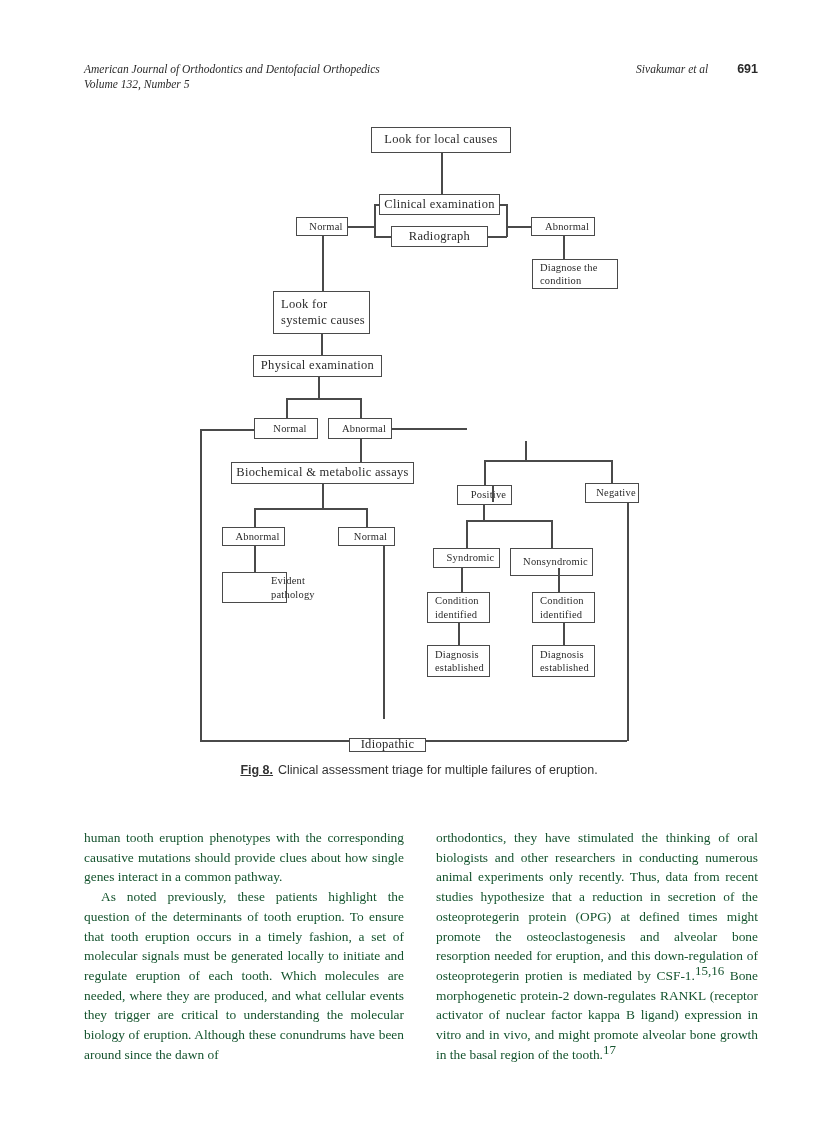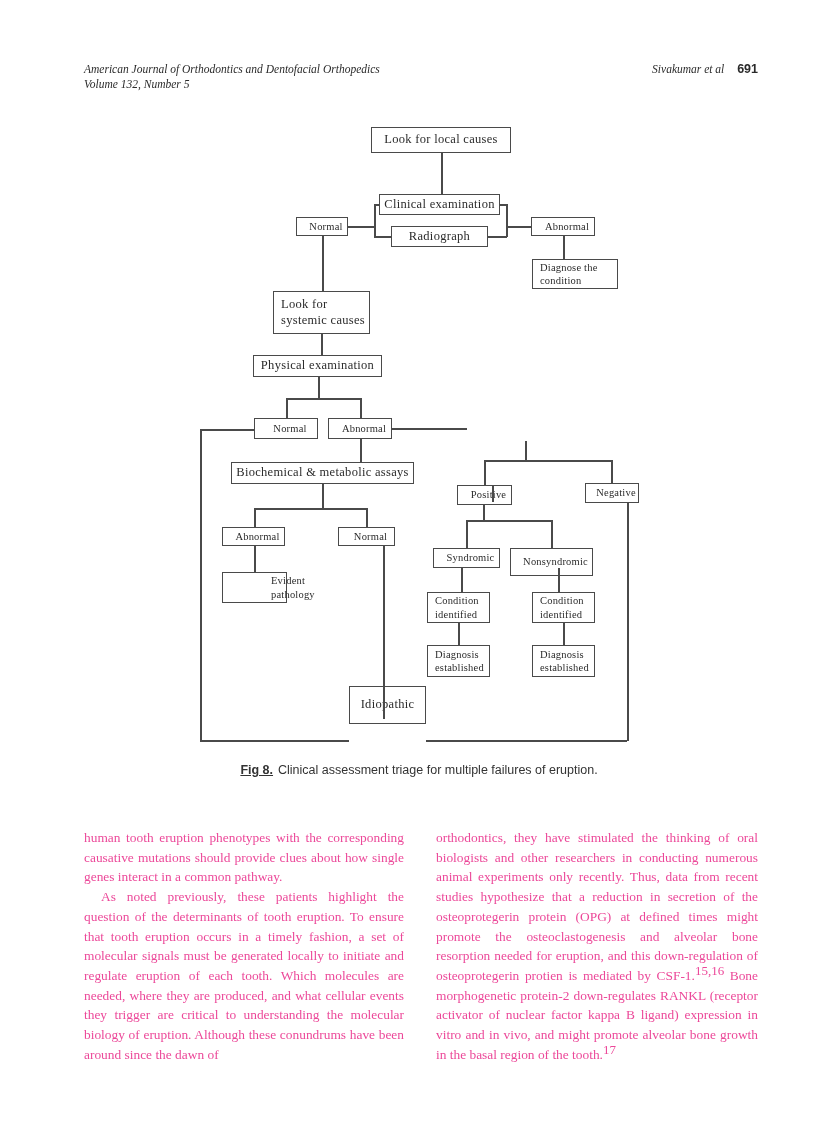--- a/index.html
+++ b/index.html
@@ -15,21 +15,21 @@
   
   .hdr-left{
     position:absolute;left:84px;top:62px;
     font-style:italic;font-size:11.5px;line-height:14.5px;color:#2a2a2a;
   }
   .hdr-right{
     position:absolute;right:80px;top:62px;
     font-size:11.5px;color:#2a2a2a;white-space:nowrap;
   }
   .hdr-right .authors{font-style:italic;}
-  .hdr-right .pageno{font-weight:bold;font-style:normal;font-size:12.5px;margin-left:10px;font-family:"Liberation Sans",sans-serif;}
+  .hdr-right .pageno{font-weight:bold;font-style:normal;font-size:12.5px;margin-left:26px;font-family:"Liberation Sans",sans-serif;}
   
   .flowchart{position:absolute;left:0;top:0;width:838px;height:800px;}
   .fc-box{
     position:absolute;
     border:1.5px solid #4a4a4a;
     background:#fff;
     display:flex;align-items:center;justify-content:center;
     box-sizing:border-box;
     white-space:pre-line;
     color:#2b2b2b;
@@ -46,21 +46,21 @@
     font-family:"Liberation Sans",sans-serif;
     font-size:12.5px;color:#333;
   }
   .caption b{margin-right:5px;text-decoration:underline;}
   
   .col{
     position:absolute;top:828px;
     width:320px;
     font-size:13.4px;line-height:19.7px;
     text-align:justify;
-    color:#ec4899;
+    color:#14532d;
   }
   .col-left{left:84px;}
   .col-right{left:436px;width:322px;}
   .col p{margin:0;}
   .col p.indent{text-indent:17px;}
   .col sup{font-size:13px;line-height:0;vertical-align:super;}
 </style>
 </head>
 <body>
 
@@ -99,21 +99,21 @@
       <div class="fc-box sm left" style="left: 222px; top: 572px; width: 65px; height: 31px; padding-left: 48px;">Evident
 pathology</div>
       <div class="fc-box sm left" style="left: 427px; top: 592px; width: 63px; height: 31px;">Condition
 identified</div>
       <div class="fc-box sm left" style="left: 532px; top: 592px; width: 63px; height: 31px;">Condition
 identified</div>
       <div class="fc-box sm left" style="left: 427px; top: 645px; width: 63px; height: 32px;">Diagnosis
 established</div>
       <div class="fc-box sm left" style="left: 532px; top: 645px; width: 63px; height: 32px;">Diagnosis
 established</div>
-      <div class="fc-box lg" style="left: 349px; top: 686px; width: 77px; height: 38px;">Idiopathic</div>
+      <div class="fc-box lg" style="left: 349px; top: 738px; width: 77px; height: 14px;">Idiopathic</div>
       <div class="fc-line" style="left: 441px; top: 153px; width: 1.5px; height: 41px;"></div>
       <div class="fc-line" style="left: 348px; top: 226px; width: 26px; height: 1.5px;"></div>
       <div class="fc-line" style="left: 374px; top: 204px; width: 1.5px; height: 33px;"></div>
       <div class="fc-line" style="left: 374px; top: 204px; width: 6px; height: 1.5px;"></div>
       <div class="fc-line" style="left: 374px; top: 236px; width: 18px; height: 1.5px;"></div>
       <div class="fc-line" style="left: 500px; top: 204px; width: 7px; height: 1.5px;"></div>
       <div class="fc-line" style="left: 506px; top: 204px; width: 1.5px; height: 33px;"></div>
       <div class="fc-line" style="left: 488px; top: 236px; width: 19px; height: 1.5px;"></div>
       <div class="fc-line" style="left: 506px; top: 226px; width: 26px; height: 1.5px;"></div>
       <div class="fc-line" style="left: 322px; top: 236px; width: 1.5px; height: 55px;"></div>

